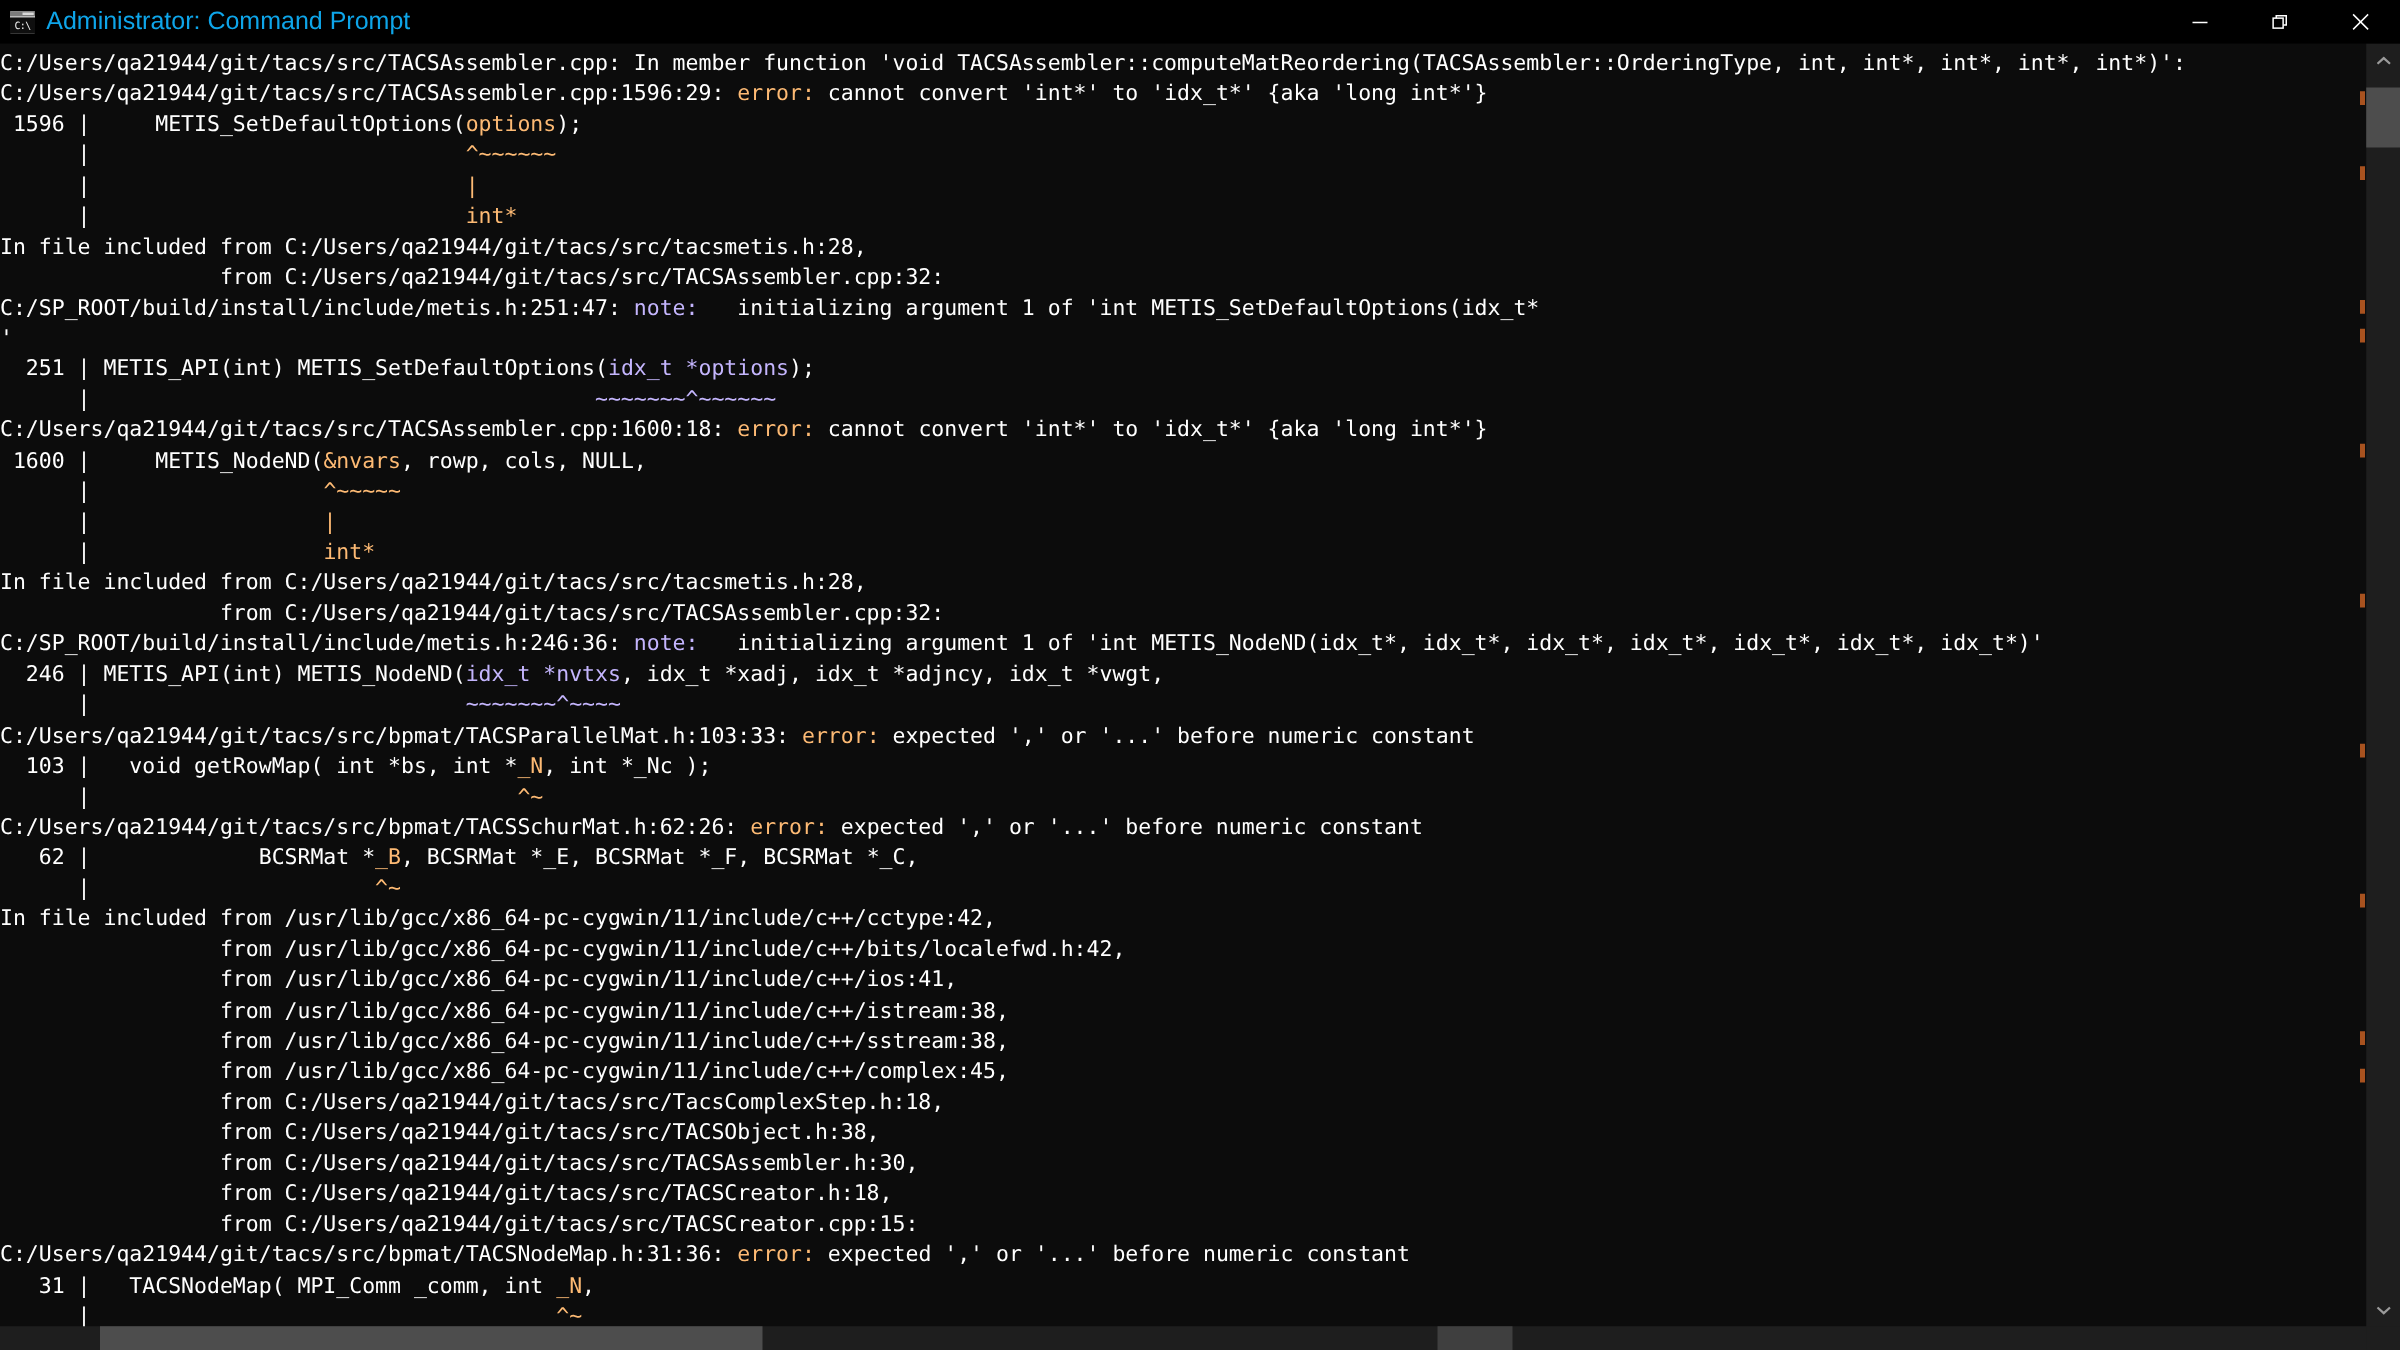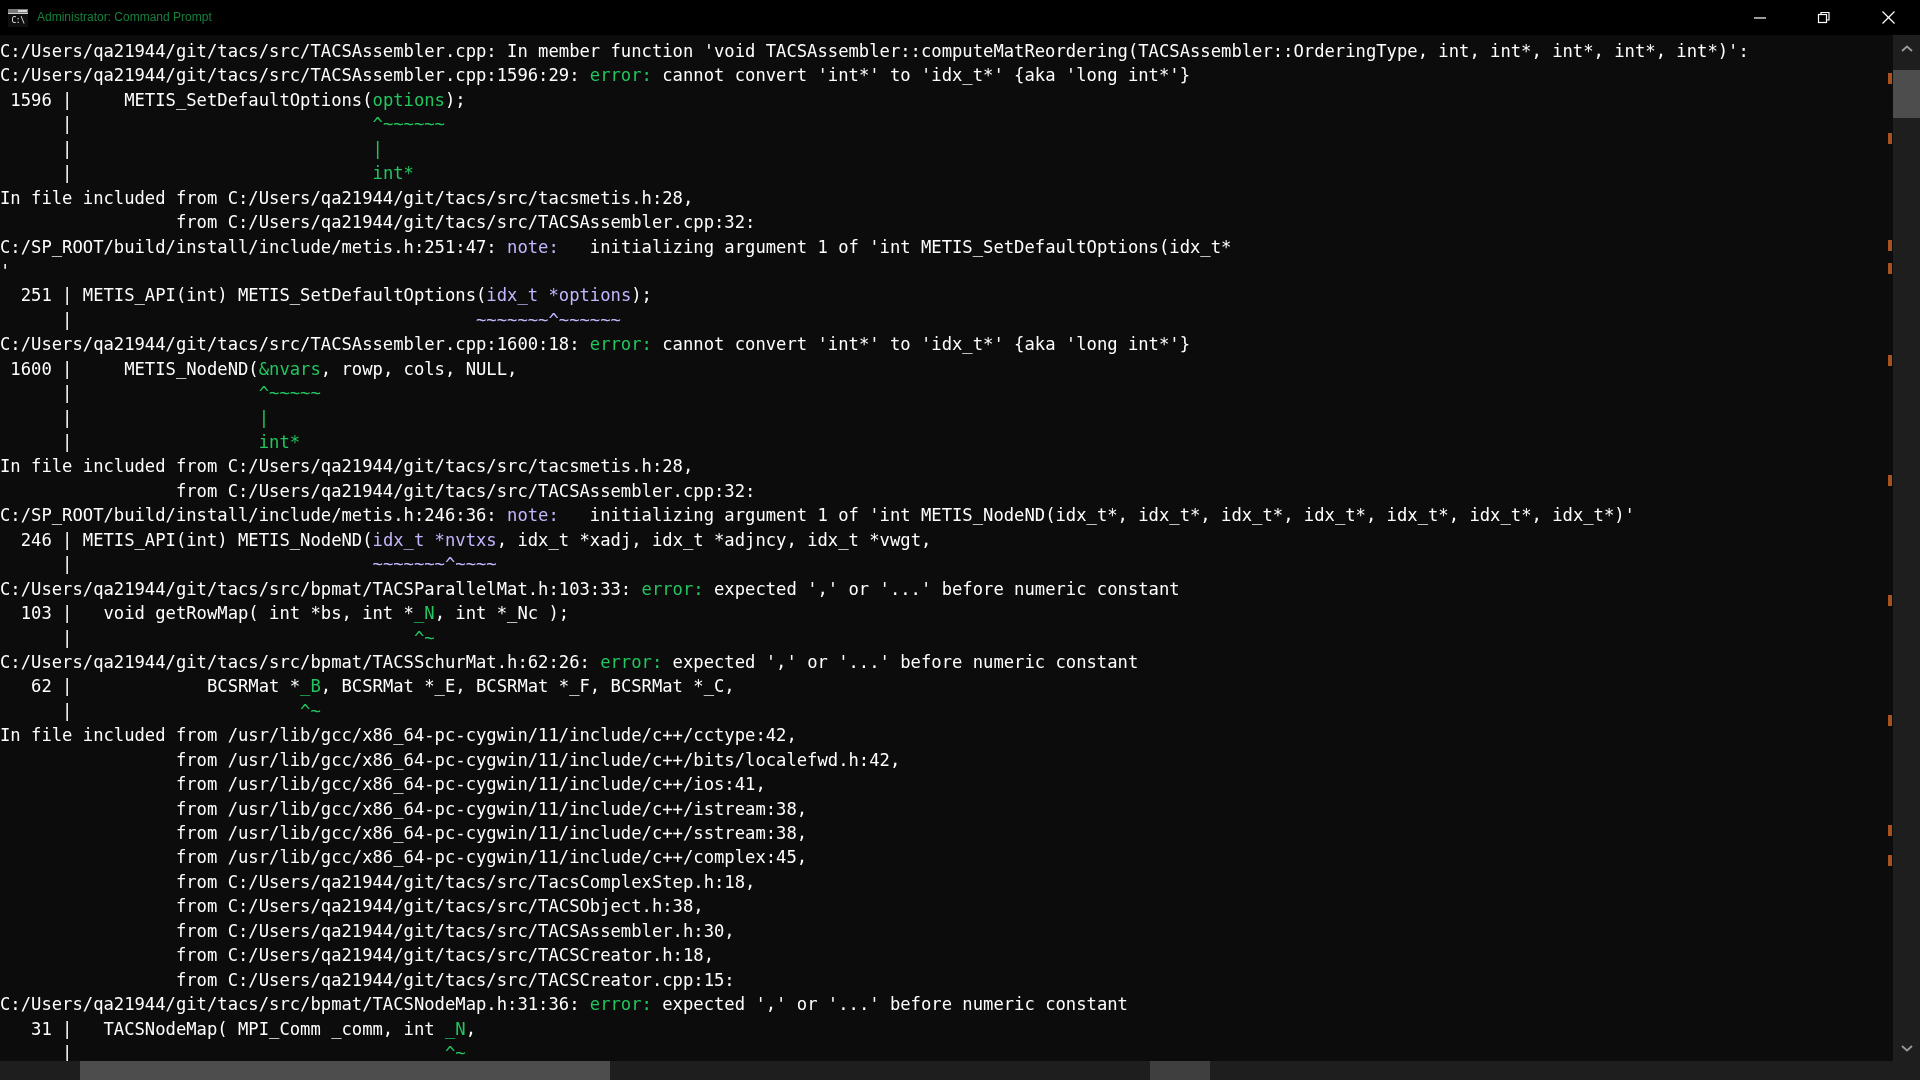--- a/index.html
+++ b/index.html
@@ -50,23 +50,23 @@
     left: 0; right: 0; top: 5px; bottom: 0;
     background: #0f0f0f;
     color: #f0f0f0;
     font-family: "DejaVu Sans Mono", monospace;
     font-size: 8px;
     line-height: 13px;
     text-align: center;
     letter-spacing: -0.5px;
   }
   .tb-title {
-    color: #15803d;
+    color: #0ea5e9;
     font-family: "Liberation Sans", sans-serif;
-    font-size: 12px;
+    font-size: 20px;
     line-height: 35px;
     white-space: nowrap;
     user-select: none;
   }
   .tb-spacer { flex: 1 1 auto; height: 35px; }
   .tb-btns { display: flex; height: 35px; flex: 0 0 auto; }
   .tb-btn {
     width: 64px; height: 35px;
     display: flex; align-items: center; justify-content: center;
   }
@@ -87,21 +87,21 @@
     padding: 4px 0 0 0;
     color: #ffffff;
     font-family: "DejaVu Sans Mono", monospace;
     font-size: 17.2px;
     line-height: 24.45px;
     white-space: pre;
     letter-spacing: 0px;
     user-select: text;
   }
   .term .ln { display: block; height: 24.45px; }
-  .err  { color: #22c55e; }
+  .err  { color: #fdba74; }
   .cyan { color: #c4b5fd; }
 
   
   .vscroll {
     position: absolute;
     top: 35px; right: 0;
     width: 27px; height: 1045px;
     background: #1e1e1e;
   }
   .vs-arrow {

